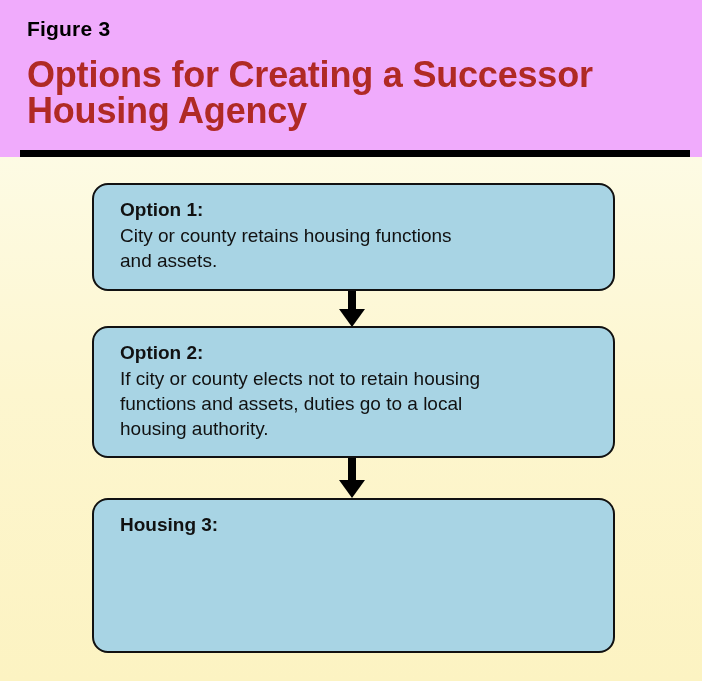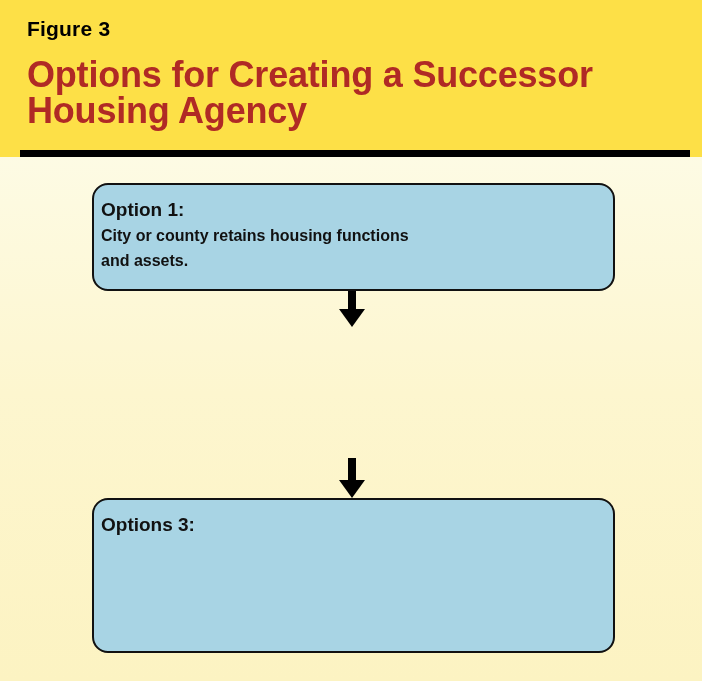--- a/index.html
+++ b/index.html
@@ -19,21 +19,21 @@
     height: 681px;
     box-sizing: border-box;
     background: #ffffff;
   }
   .header {
     position: absolute;
     left: 0;
     top: 0;
     width: 702px;
     height: 158px;
-    background: #fde047;
+    background: #f0abfc;
     box-sizing: border-box;
     padding-left: 44px;
   }
   .fig-label {
     position: absolute;
     left: 27px;
     top: 17px;
     font-size: 21px;
     font-weight: bold;
     color: #000000;
@@ -65,35 +65,34 @@
     width: 702px;
     height: 524px;
     background: linear-gradient(to bottom, #fdfbe4 0%, #fdf6cf 45%, #fcf3c2 100%);
   }
   .box {
     position: absolute;
     box-sizing: border-box;
     background: #a8d4e4;
     border: 2px solid #111111;
     border-radius: 16px;
-    padding: 12px 16px 10px 7px;
+    padding: 12px 16px 10px 26px;
   }
   .box-title {
     font-size: 19px;
     font-weight: bold;
     color: #111111;
     line-height: 25px;
     margin-bottom: 1px;
   }
   .box-text {
-    font-size: 16px;
+    font-size: 19px;
     color: #111111;
     line-height: 25px;
     white-space: pre-line;
-    font-weight: bold;
   }
   #box-1 { left: 92px; top: 26px;  width: 523px; height: 108px; }
   #box-2 { left: 92px; top: 169px; width: 523px; height: 132px; }
   #box-3 { left: 92px; top: 341px; width: 523px; height: 155px; }
 
   .arrow {
     position: absolute;
     width: 26px;
   }
   .arrow .shaft {
@@ -138,24 +137,30 @@
       <div class="box-title">Option 1:</div>
       <div class="box-text">City or county retains housing functions
 and assets.</div>
     </div>
 
     <div class="arrow" id="arrow-1">
       <div class="shaft"></div>
       <div class="head"></div>
     </div>
 
+    <div class="box" id="box-2">
+      <div class="box-title">Option 2:</div>
+      <div class="box-text">If city or county elects not to retain housing
+functions and assets, duties go to a local
+housing authority.</div>
+    </div>
 
     <div class="arrow" id="arrow-2">
       <div class="shaft"></div>
       <div class="head"></div>
     </div>
 
     <div class="box" id="box-3">
-      <div class="box-title">Options 3:</div>
+      <div class="box-title">Housing 3:</div>
     </div>
 
   </div>
 </div>
 
 </body></html>

